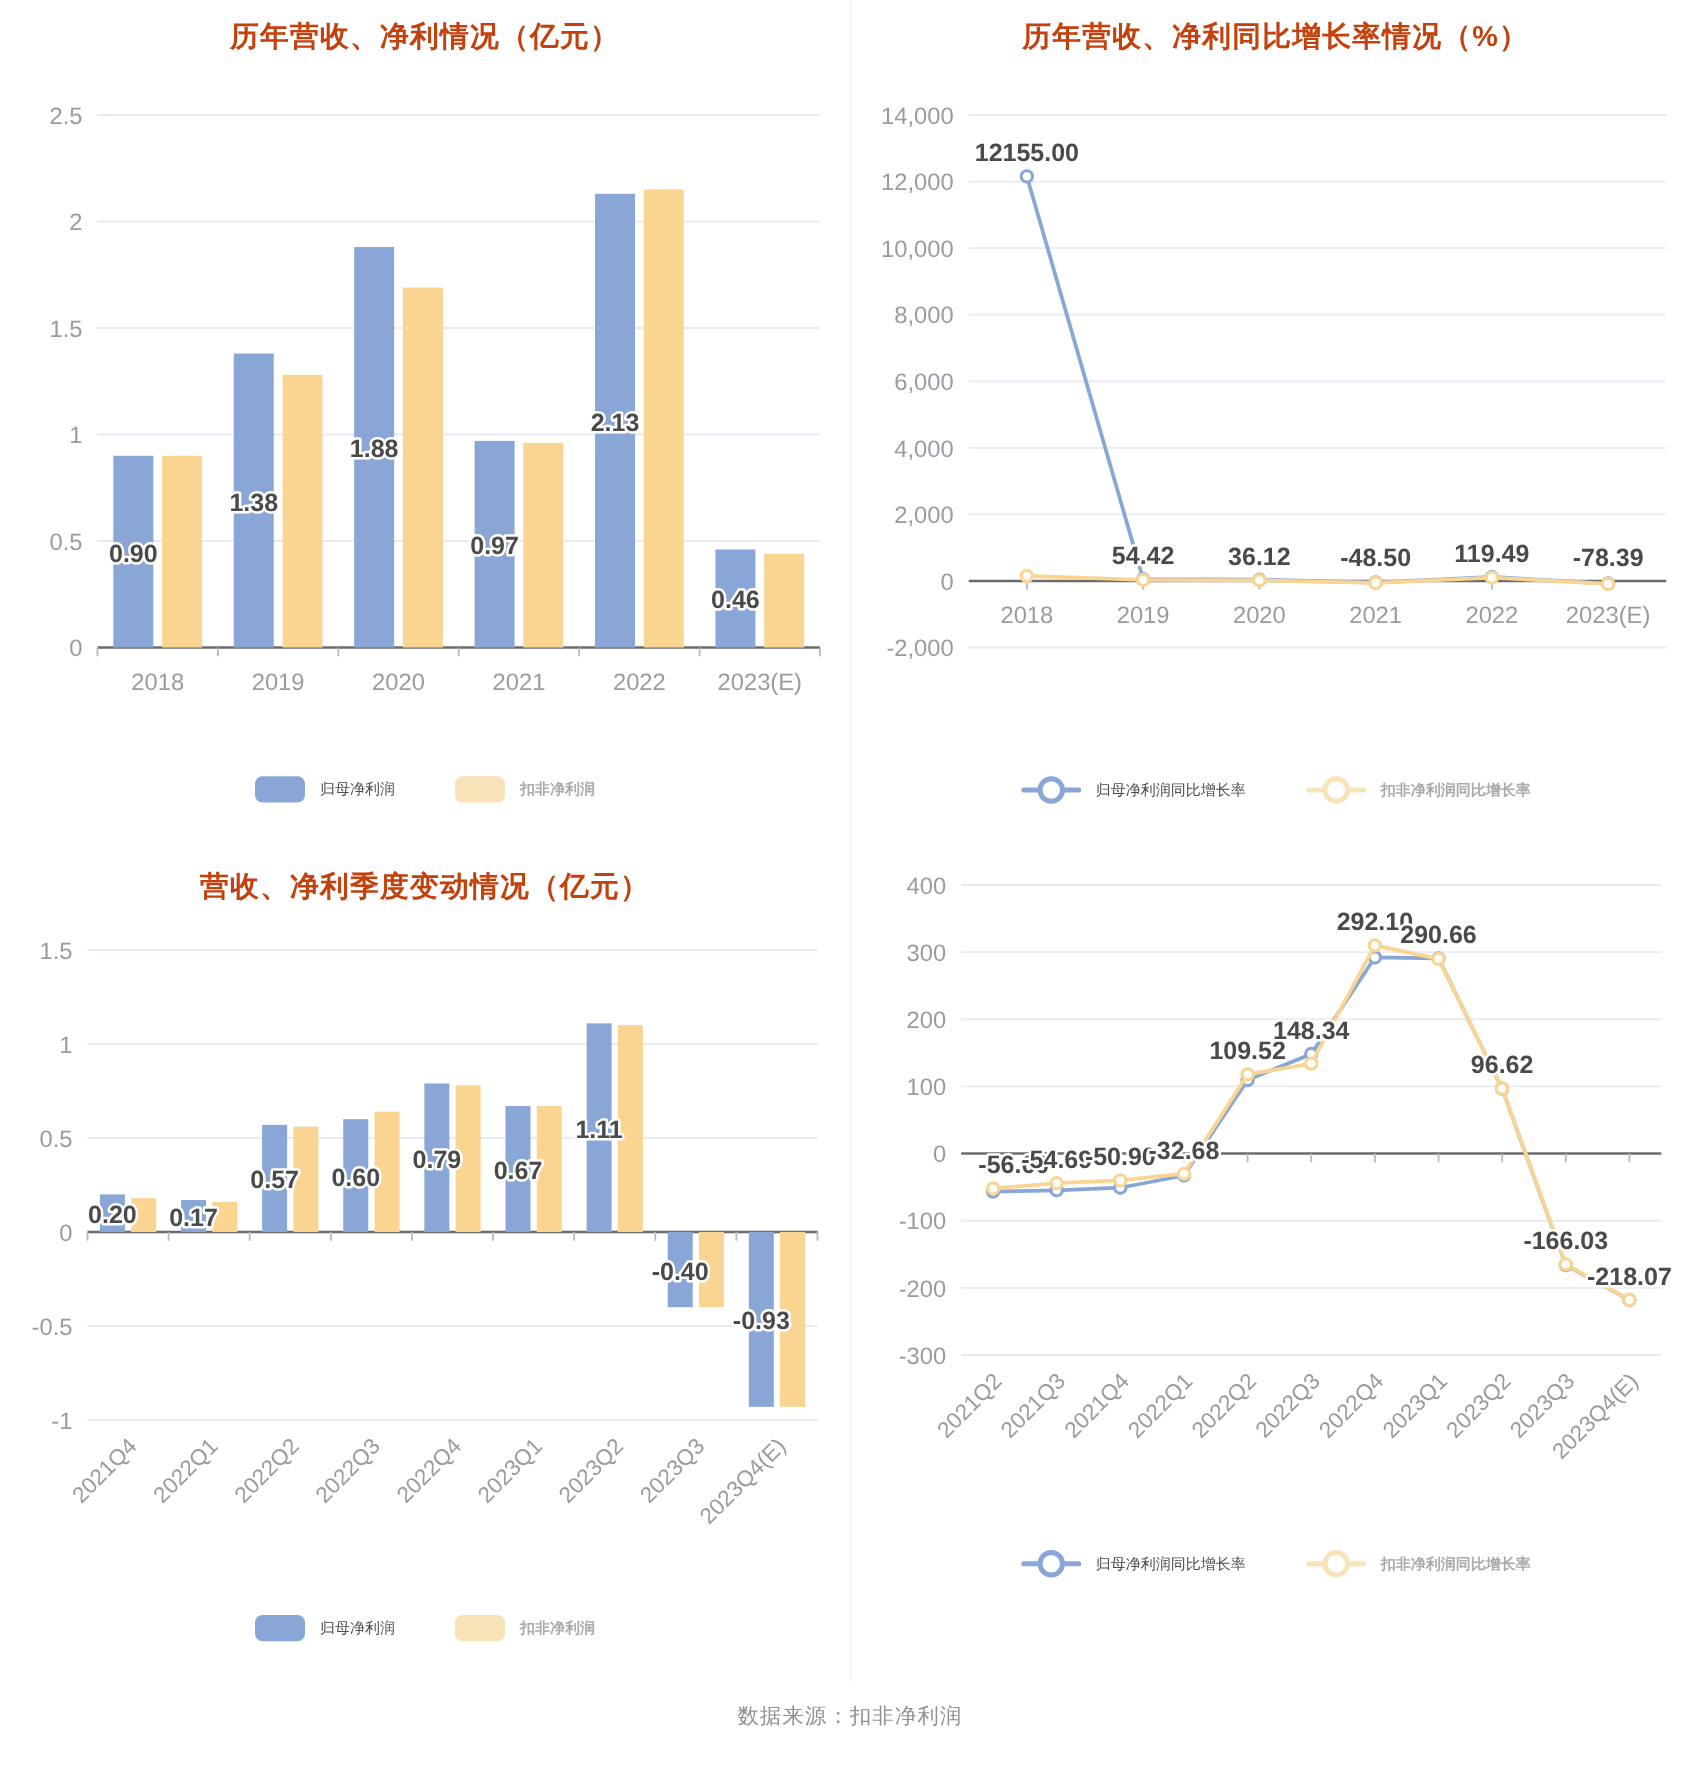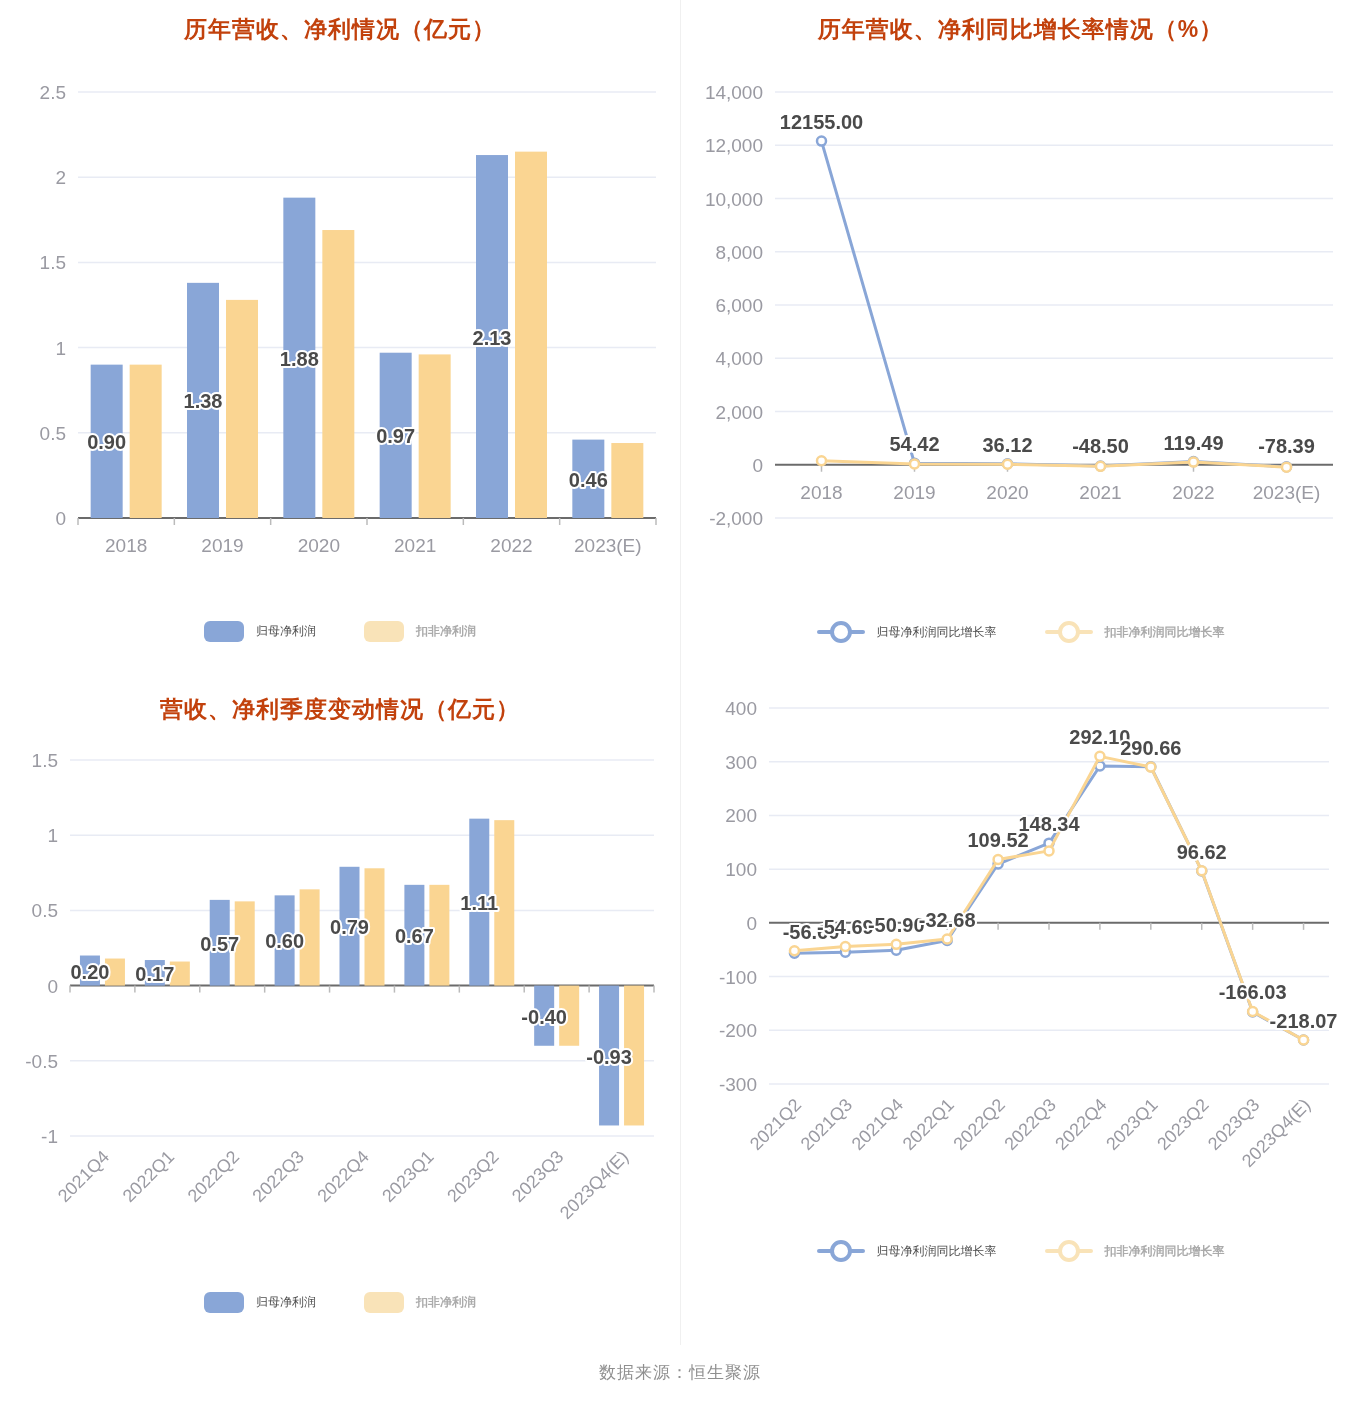--- a/index.html
+++ b/index.html
@@ -326,14 +326,14 @@
             <span class="lring" style="border-color: rgb(249, 227, 184);"></span>
           </span>
         <span class="legend-label muted">扣非净利润同比增长率</span>
       </div>
     </div>
   </div>
 
 </div>
 
 <div class="footer">
-  <span class="footer-text">数据来源：恒生聚源</span>
+  <span class="footer-text">数据来源：扣非净利润</span>
 </div>
 
 </body></html>

